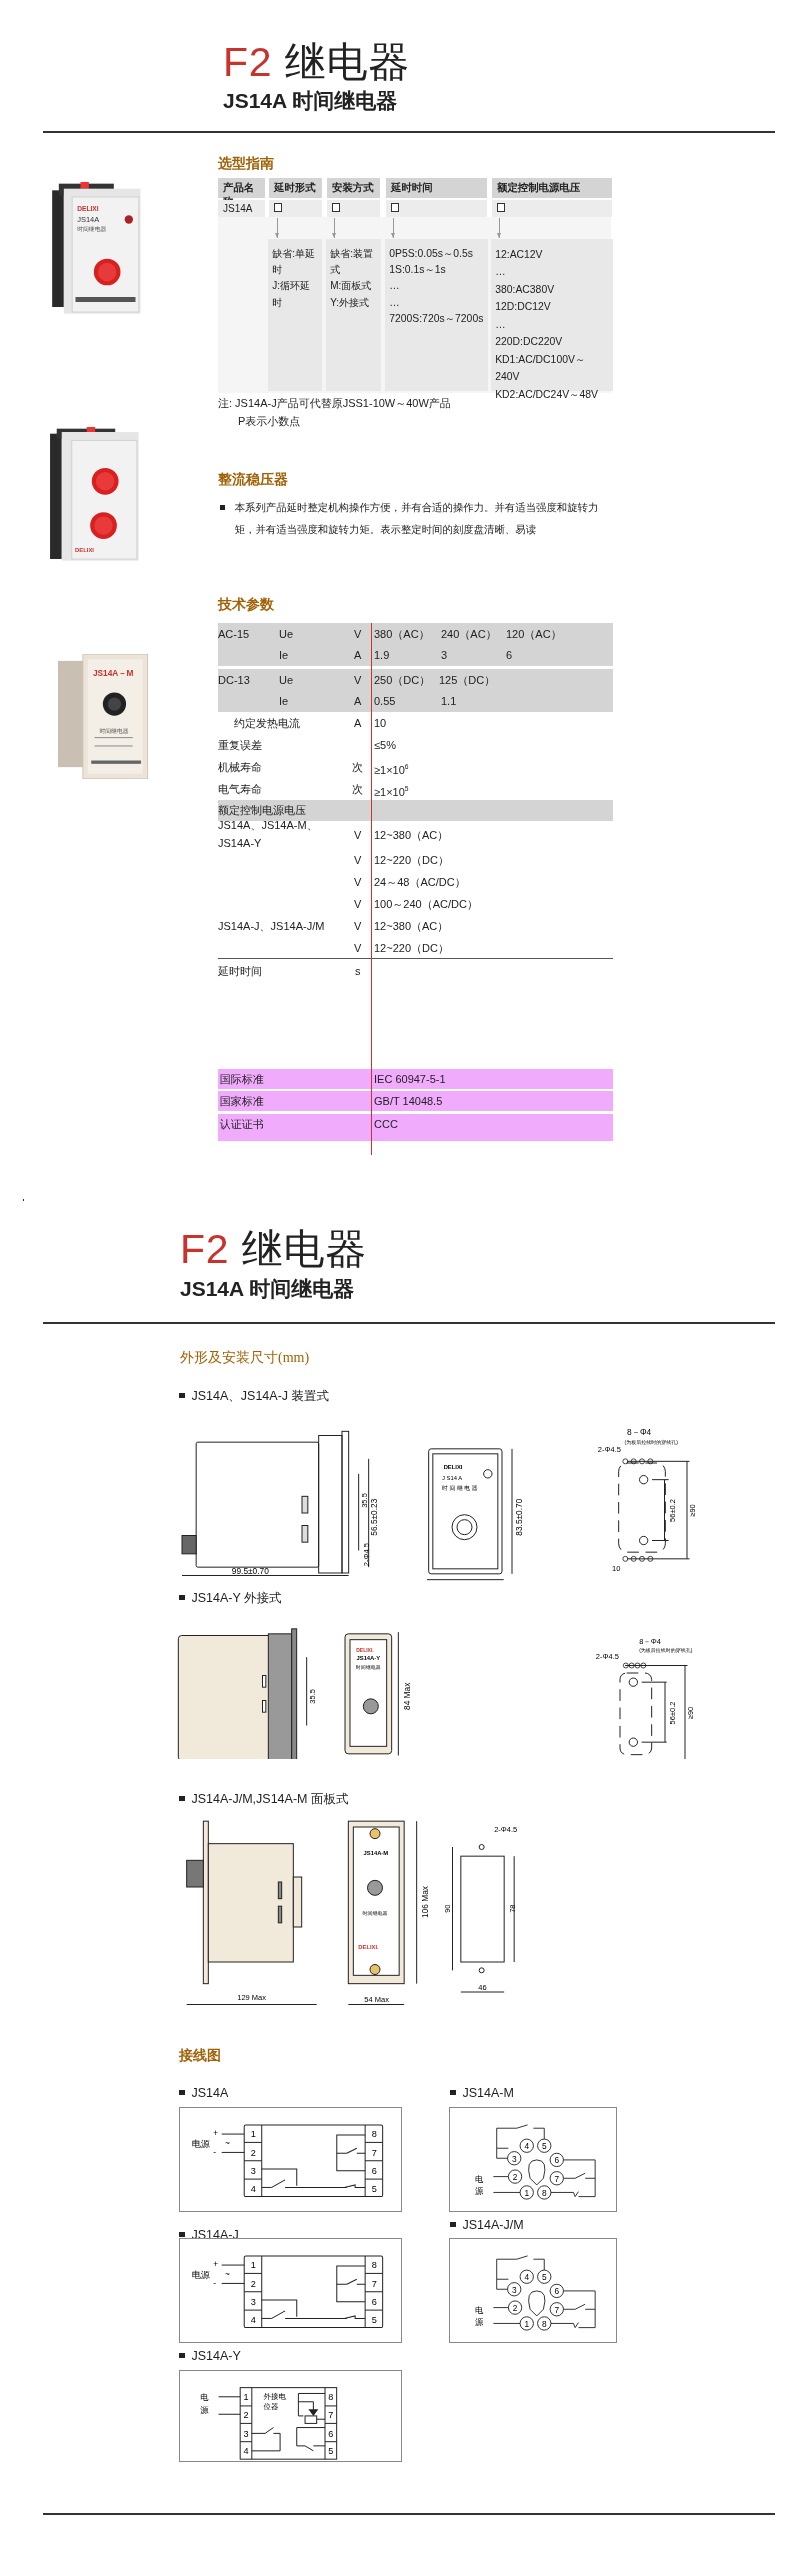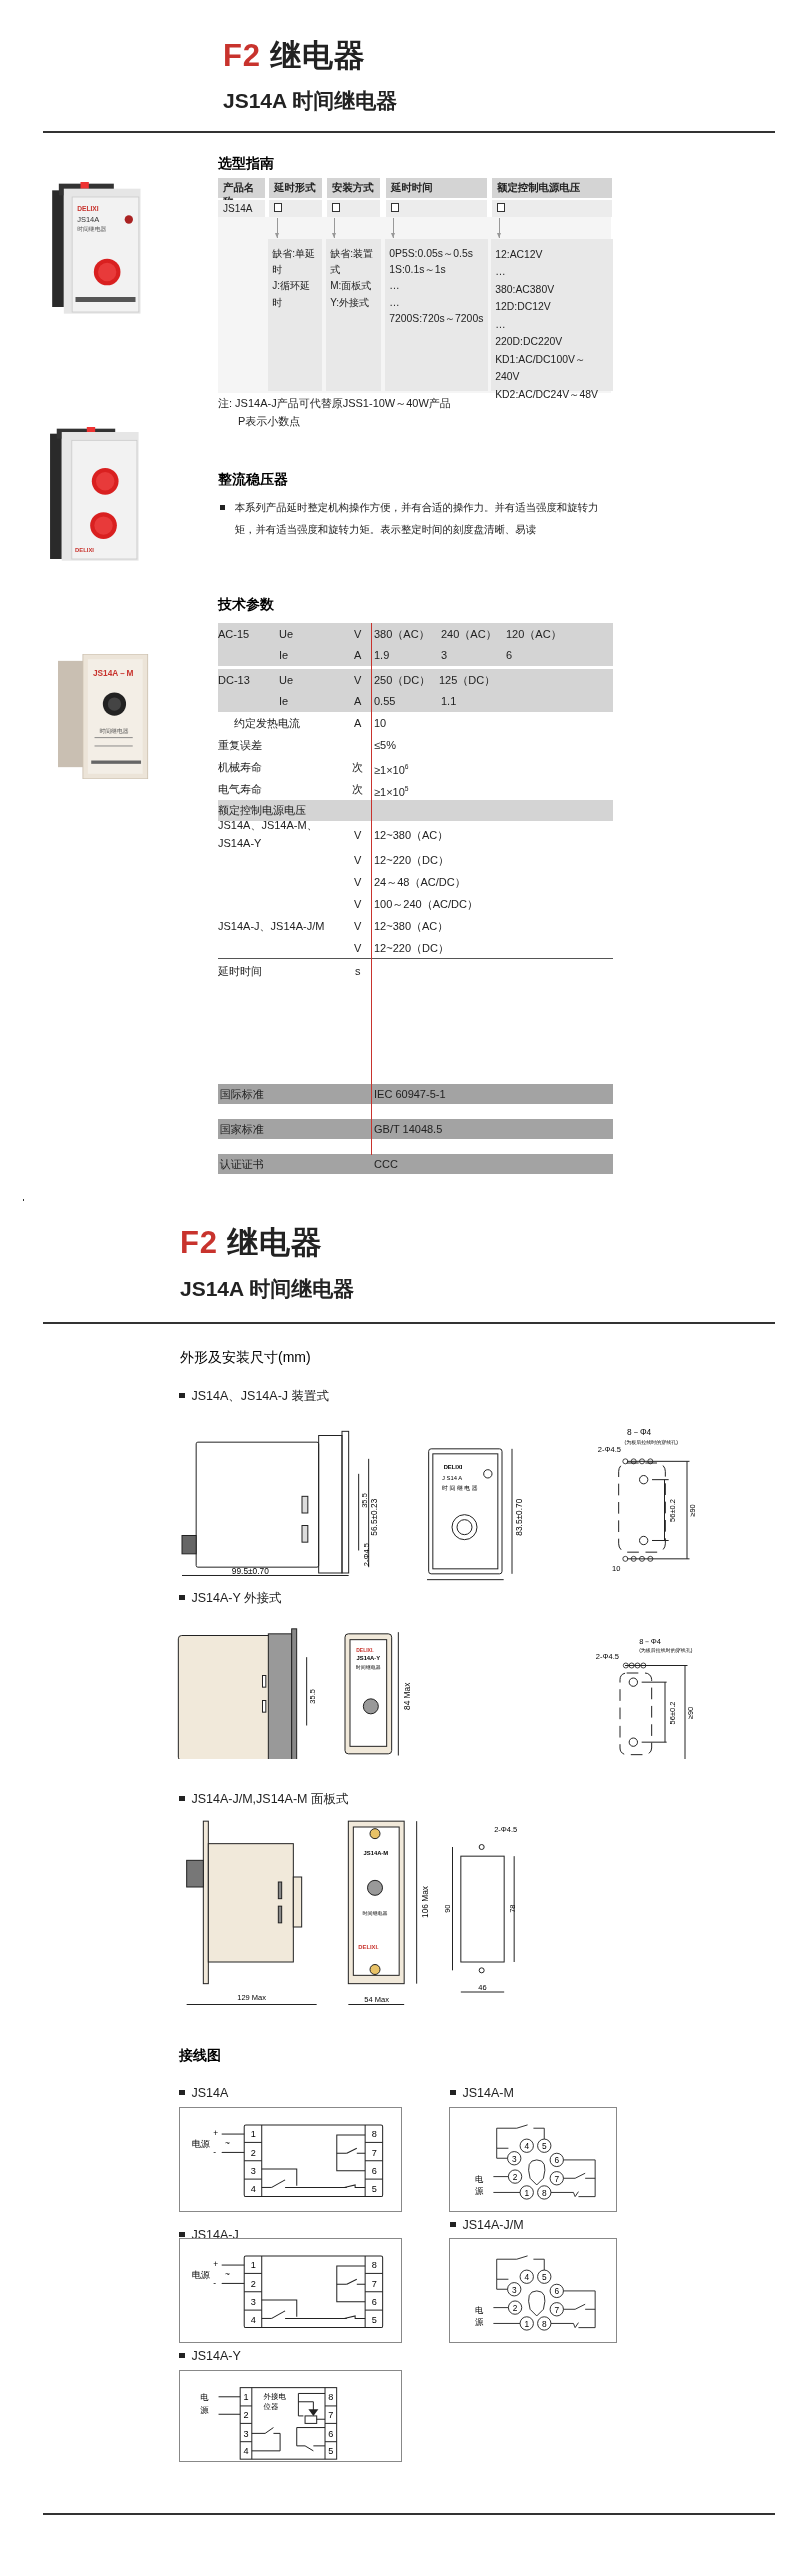--- a/index.html
+++ b/index.html
@@ -1,39 +1,39 @@
 <!DOCTYPE html>
 <html style="font-size:13.3px"><head>
 <meta charset="utf-8">
 <style>
   * { box-sizing: border-box; margin: 0; padding: 0; }
   body { width: 809px; height: 2576px; background: #fff; font-family: "Liberation Sans", "DejaVu Sans", sans-serif; color: #222; position: relative; overflow: hidden; }
   .abs { position: absolute; }
-  .series-title { font-size: 31px; font-weight: bold; letter-spacing: 0.8px; }
+  .series-title { font-size: 41px; font-weight: normal; letter-spacing: 0.8px; }
   .series-title .code { color: #c8332d; }
   .product-title { font-size: 21px; font-weight: bold; }
   .rule { position: absolute; left: 43px; width: 732px; height: 1.7px; background: #333; }
-  .sec-title { color: #000000; font-size: 14px; font-weight: bold; }
+  .sec-title { color: #a16207; font-size: 14px; font-weight: bold; font-family: Liberation Serif, serif; }
   
   .sg-head { position:absolute; top:178px; height:20px; background:#d4d4d4; font-size:10.4px; font-weight:bold; padding:3.3px 5px; }
   .sg-code { position:absolute; top:200px; height:16.7px; background:#ececec; font-size:10px; padding:2.5px 5px; }
   .sg-box { display:inline-block; width:8.3px; height:9.2px; border:0.8px solid #333; background:#fff; }
   .sg-col { position:absolute; top:239px; height:152px; background:#e8e8e8; font-size:11px; line-height:16.3px; padding:6.7px 4.2px; }
   .sg-arrow { position:absolute; top:218px; width:0.8px; height:20px; background:#999; }
   .sg-arrow::after { content:""; position:absolute; left:-2.5px; bottom:0; border-left:2.9px solid transparent; border-right:2.9px solid transparent; border-top:5px solid #999; }
   .note { font-size:11px; line-height:17.5px; }
   .feat { font-size:10.4px; line-height:22px; }
   .feat li { list-style:none; position:relative; padding-left:16.7px; }
   .feat li::before { content:""; position:absolute; left:1.7px; top:7.5px; width:5.8px; height:5.8px; background:#222; }
   
   .tt { position:absolute; left:218px; width:395px; font-size:11px; }
   .tt .row { position:relative; height:22px; line-height:22px; }
   .tt .c { position:absolute; top:0; white-space:nowrap; }
   .tt .shade { background:#d4d4d4; }
-  .tt .shade2 { background:#a3a3a3;margin-top:15px; }
+  .tt .shade2 { background:#f0abfc; }
   .redline { position:absolute; width:0.8px; background:#c8332d; }
   
   .sub-title { font-size:12.5px; }
   .sub-title::before { content:""; display:inline-block; width:5.8px; height:5.8px; background:#222; margin-right:6.7px; vertical-align:1.7px; }
   .drawing { position:absolute; }
   .wiring-box { position:absolute; border:1.3px solid #888; background:#fff; }
   svg text { font-family: "Liberation Sans", "DejaVu Sans", sans-serif; }
   .photo { position:absolute; }
 </style>
 </head>
@@ -238,21 +238,21 @@
     <span class="c" style="left:137px;top:1.7px;">s</span>
   </div>
   <div class="row shade2" style="margin-bottom:2.5px;height:20px;line-height:20px;">
     <span class="c" style="left:1.7px">国际标准</span>
     <span class="c" style="left:156px">IEC 60947-5-1</span>
   </div>
   <div class="row shade2" style="margin-bottom:2.5px;height:20px;line-height:20px;">
     <span class="c" style="left:1.7px">国家标准</span>
     <span class="c" style="left:156px">GB/T 14048.5</span>
   </div>
-  <div class="row shade2" style="height:20px;line-height:20px;">
+  <div class="row shade2" style="height:27px;line-height:20px;">
     <span class="c" style="left:1.7px">认证证书</span>
     <span class="c" style="left:156px">CCC</span>
   </div>
 </div>
 <div class="redline" style="left:371px;top:623px;height:532px;"></div>
 
 <div class="abs" style="left:22.5px;top:1199px;width:1.7px;height:1.7px;background:#333;"></div>
 
 <div class="abs series-title" style="left:180px;top:1222px;"><span class="code">F2</span> <span>继电器</span></div>
 <div class="abs product-title" style="left:180px;top:1275px;">JS14A 时间继电器</div>

